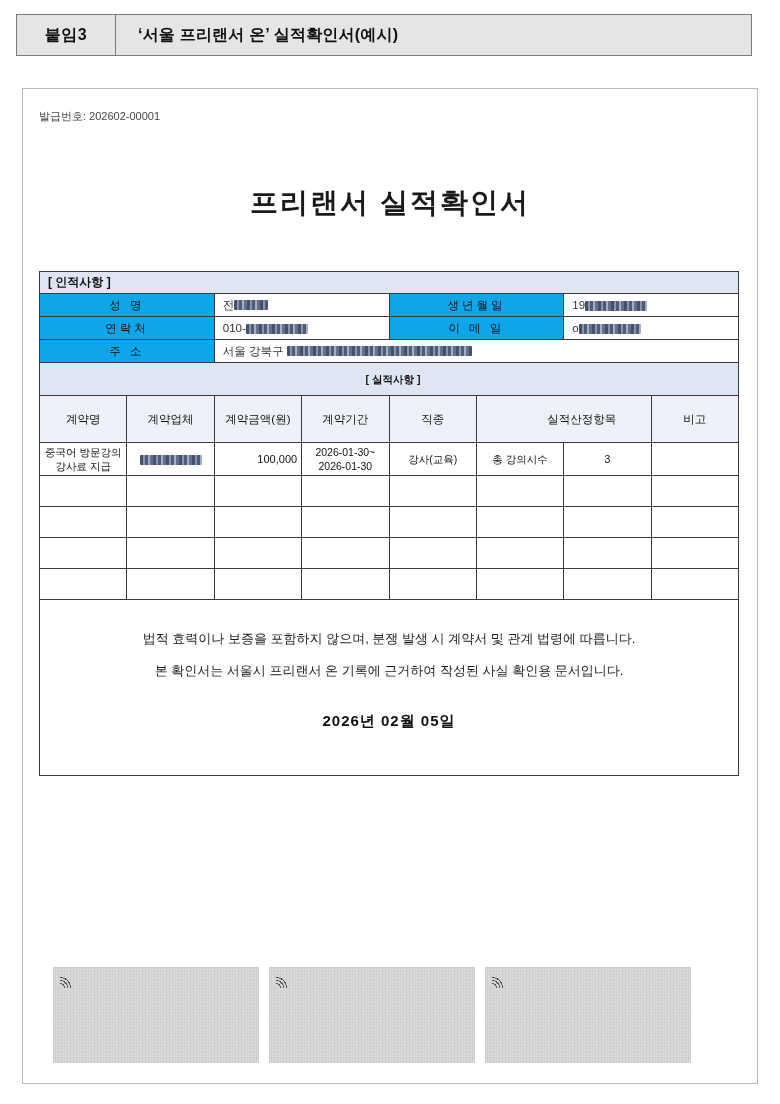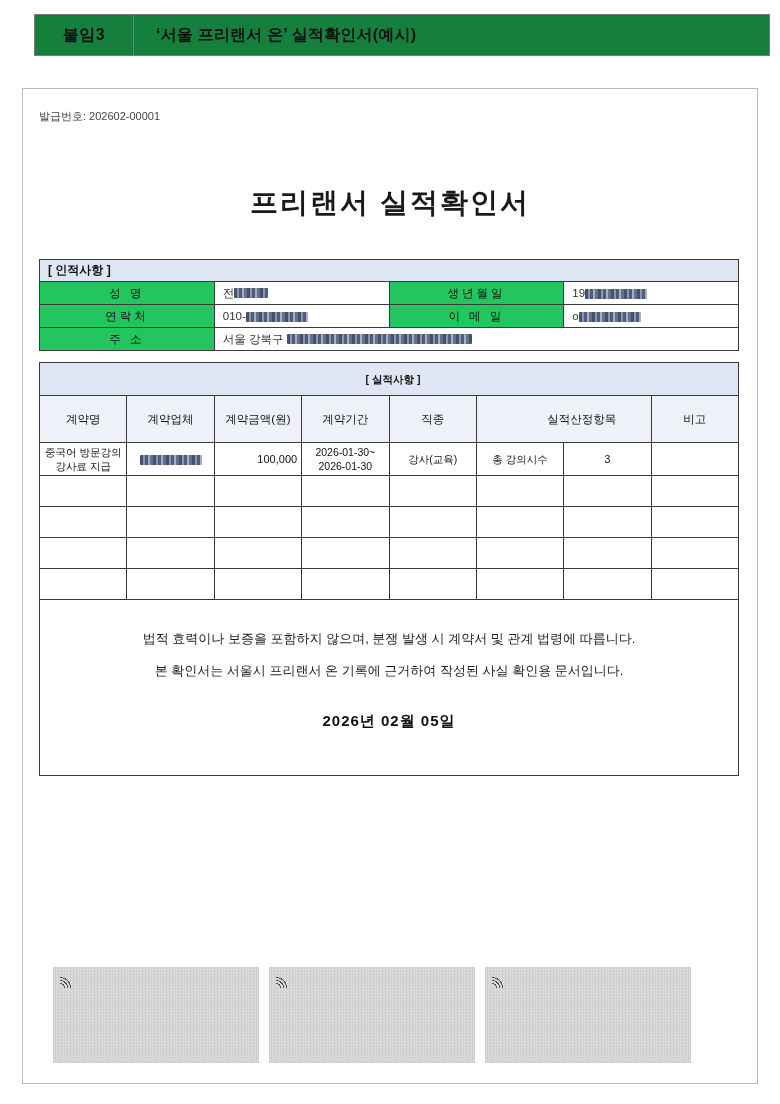--- a/index.html
+++ b/index.html
@@ -12,29 +12,29 @@
     height: 1104px;
     font-family: "Liberation Sans", sans-serif;
     color: #111;
     position: relative;
     overflow: hidden;
   }
 
   
   .header-band {
     position: absolute;
-    left: 34px;
+    left: 16px;
     top: 14px;
     width: 736px;
     height: 42px;
     display: flex;
     align-items: stretch;
     border: 1px solid #7a7a7a;
     box-sizing: border-box;
-    background: #15803d;
+    background: #e5e5e5;
   }
   .header-tag {
     width: 98px;
     display: flex;
     align-items: center;
     justify-content: center;
     border-right: 1px solid #7a7a7a;
     font-size: 16px;
     font-weight: bold;
     letter-spacing: 0.5px;
@@ -101,21 +101,21 @@
   }
   .sec-head td {
     background: #dfe6f3;
     font-size: 12px;
     font-weight: bold;
     text-align: left;
     padding-left: 8px;
     height: 21px;
   }
   .lbl {
-    background: #22c55e;
+    background: #0ea5e9;
     text-align: center;
     font-weight: normal;
     letter-spacing: 3px;
   }
   .val {
     text-align: left;
     padding-left: 8px;
     color: #333;
   }
 
@@ -247,21 +247,21 @@
   <div class="header-tag">붙임3</div>
   <div class="header-title">‘서울 프리랜서 온’ 실적확인서(예시)</div>
 </div>
 
 <div class="sheet">
 
   <div class="issue-no">발급번호: 202602-00001</div>
 
   <div class="doc-title">프리랜서 실적확인서</div>
 
-  <div class="block" style="top:170px;border-radius:19px;">
+  <div class="block" style="top:182px;border-radius:19px;">
     <table>
       <tbody>
           <tr class="sec-head">
         <td colspan="4">[ 인적사항 ]</td>
       </tr>
       <tr>
         <td class="lbl" style="width:120px;">성 명</td>
         <td class="val" style="width:235px;"><span>전</span><span class="redact r-sm"></span></td>
         <td class="lbl" style="width:115px;">생년월일</td>
         <td class="val"><span>19</span><span class="redact r-md"></span></td>

